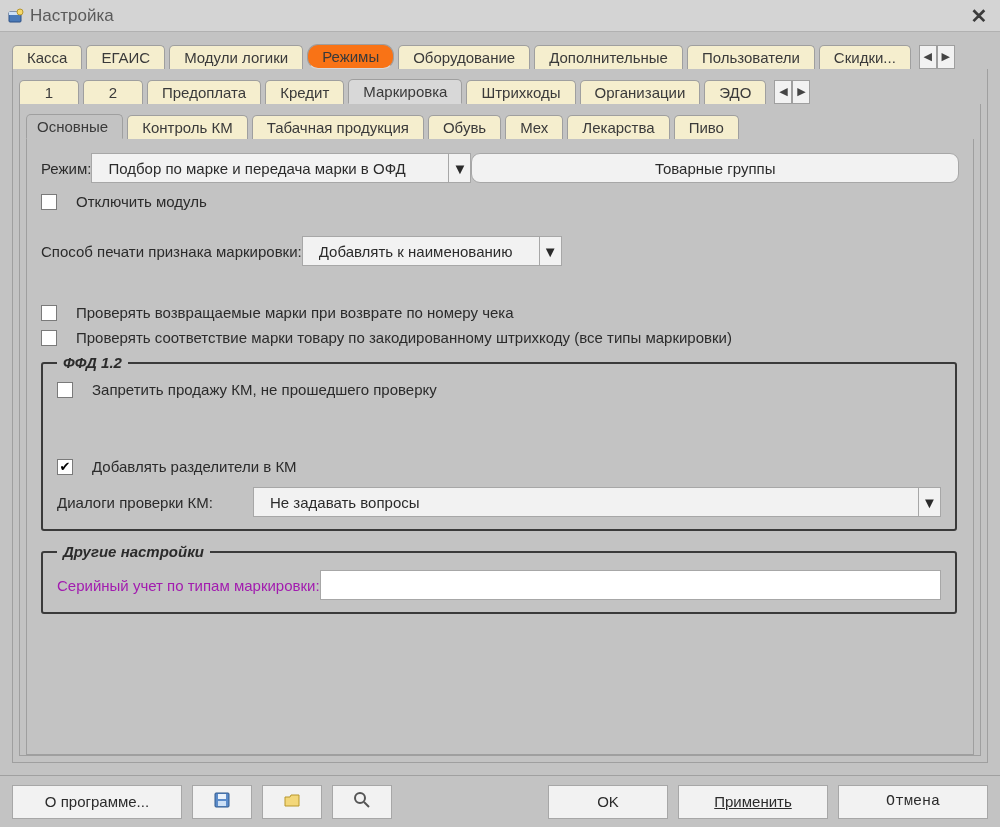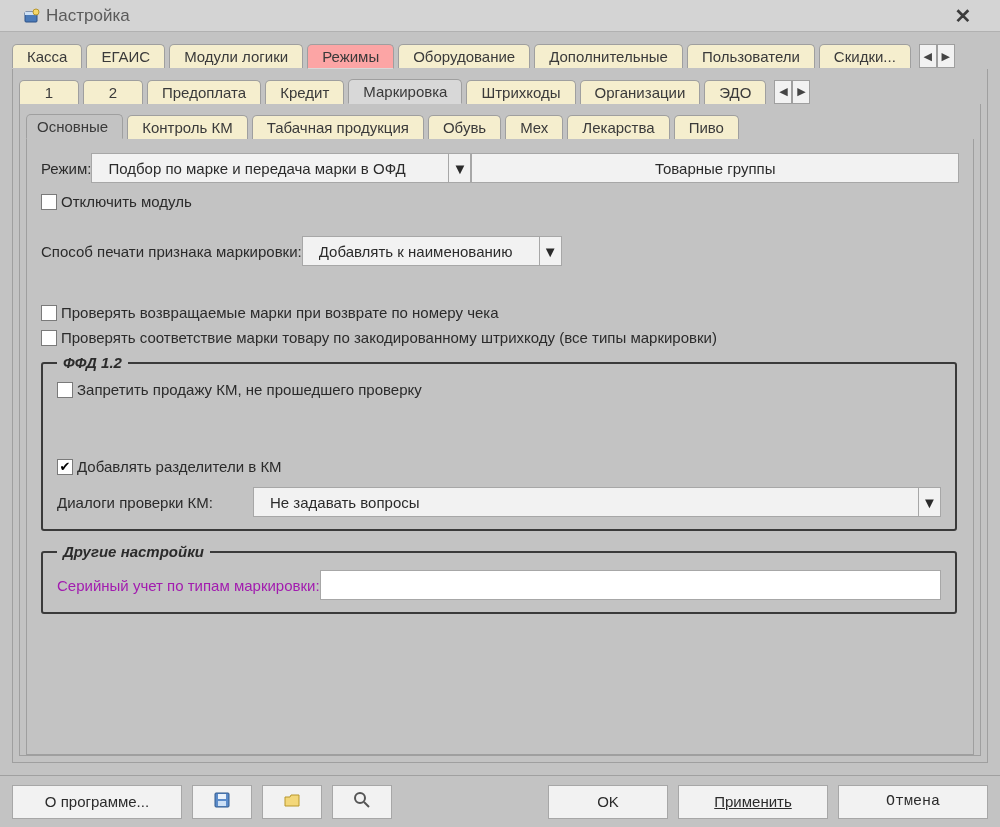--- a/index.html
+++ b/index.html
@@ -22,21 +22,21 @@
     font-family:"Segoe UI",Tahoma,sans-serif;
     font-size:15px;
     color:var(--text);
     overflow:hidden;
   }
   
   .titlebar{
     height:32px;
     background:#d4d4d4;
     display:flex;align-items:center;
-    padding:0 24px;
+    padding:0 8px;
     border-bottom:1px solid #b1b1b1;
     color:var(--title-grey);
     font-size:17px;
   }
   .titlebar .icon{margin-right:6px;display:flex;}
   .titlebar .spacer{flex:1;}
   .titlebar .close{
     font-size:20px;color:#3b3b3b;cursor:pointer;
     width:26px;text-align:center;
     font-weight:bold;
@@ -66,23 +66,24 @@
     border-radius:5px 5px 0 0;
     margin-right:4px;
     cursor:pointer;
     min-height:24px;
     display:flex;align-items:center;
     font-size:15px;
     color:#3a3a3a;
     position:relative;
   }
   .tabstrip.top .tab.active{
-    background:#fca5a5;
+    background:#f97316;
     border-bottom:1px solid #d8d8d8;
     z-index:3;
+    border-radius:11px;
   }
   .tabstrip.mid{margin-top:4px;}
   .tabstrip.mid .tab{min-width:60px;justify-content:center;}
   .tabstrip.mid .tab.active{
     background:#d8d8d8;
     border-bottom:1px solid #d8d8d8;
     z-index:3;
   }
   .tabstrip.sub{margin-top:4px;}
   .tabstrip.sub .tab.active{
@@ -129,23 +130,23 @@
     border-left:1px solid var(--field-border);
     height:100%;display:flex;align-items:center;justify-content:center;
   }
   .btn{
     background:var(--field-bg);
     border:1px solid var(--field-border);
     height:30px;
     display:flex;align-items:center;justify-content:center;
     cursor:pointer;
   }
-  .wide-btn{flex:1;}
+  .wide-btn{flex:1;border-radius:9px;}
   .chk{
-    display:flex;align-items:center;gap:4px;
+    display:flex;align-items:center;gap:19px;
     cursor:pointer;margin-bottom:8px;
   }
   .chk .box{
     width:16px;height:16px;
     background:#fff;border:1px solid #7a7a7a;
     display:flex;align-items:center;justify-content:center;
     font-size:13px;line-height:1;color:#000;
   }
   .field-text{
     background:#fff;border:1px solid var(--field-border);
@@ -184,21 +185,21 @@
       <circle cx="12" cy="4" r="3" fill="#f5d76a" stroke="#b8972c"></circle>
     </svg>
   </span>
   <span>Настройка</span>
   <span class="spacer"></span>
   <span class="close">✕</span>
 </div>
 
 <div class="win-body">
 
-  <div class="tabstrip top" style="align-items:flex-start;">
+  <div class="tabstrip top" style="align-items:center;">
     <div class="tab">
         <span>Касса</span>
       </div>
     <div class="tab">
         <span>ЕГАИС</span>
       </div>
     <div class="tab">
         <span>Модули логики</span>
       </div>
     <div class="tab active">

